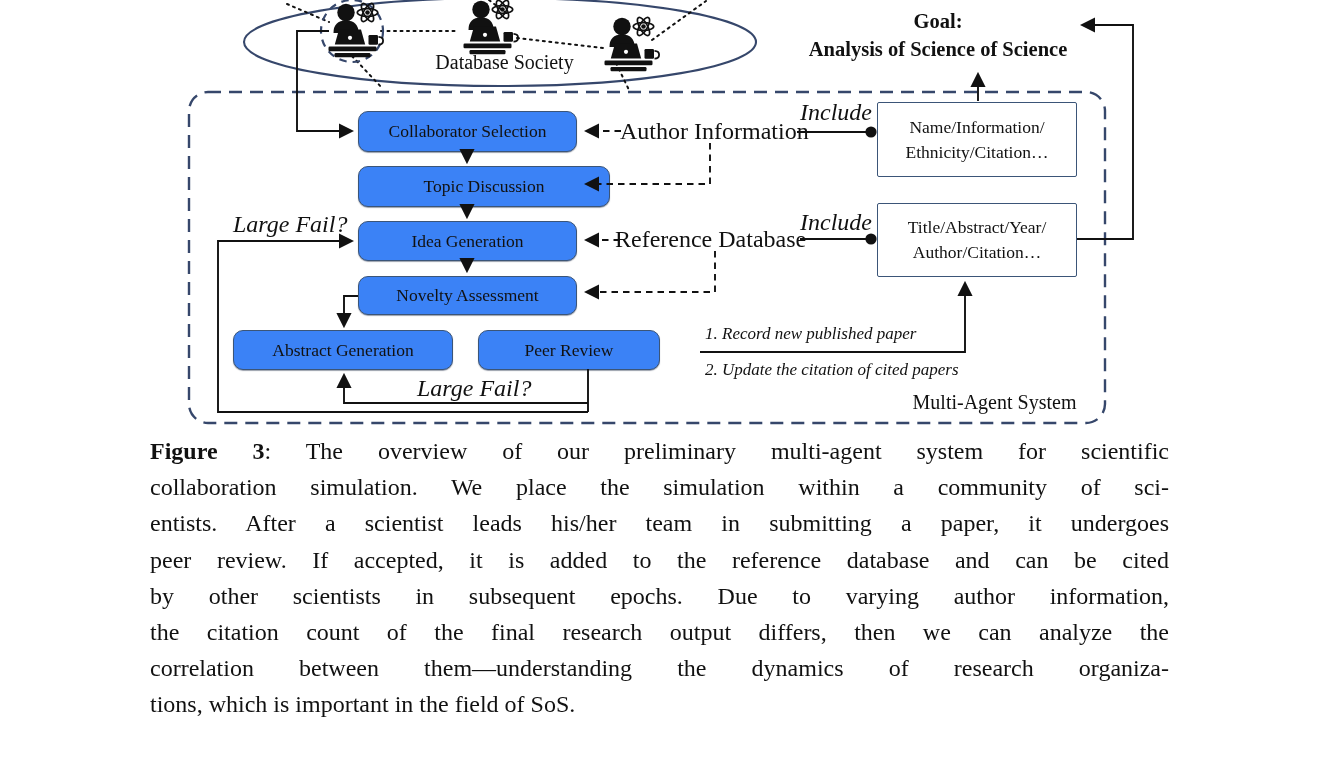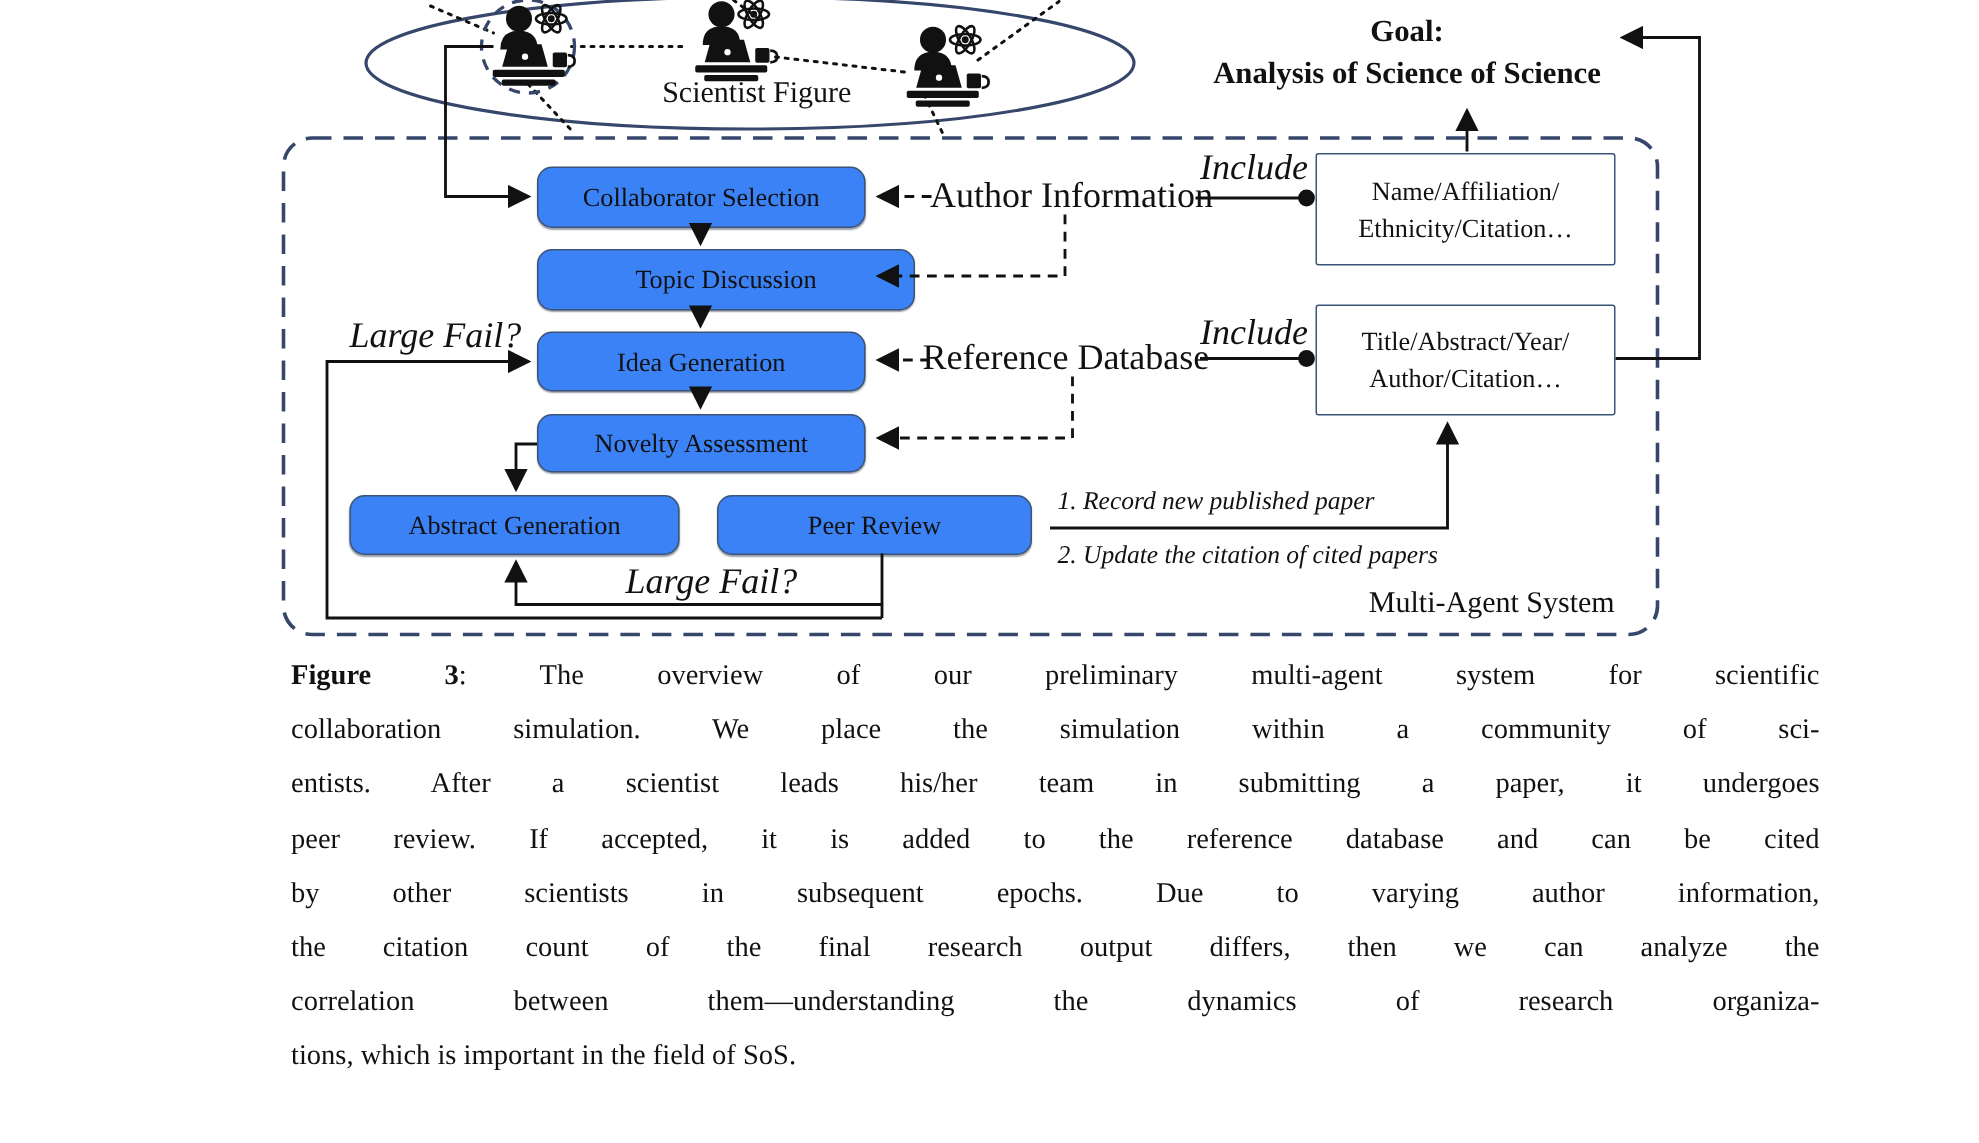--- a/index.html
+++ b/index.html
@@ -16,22 +16,22 @@
   
   .fbox{position:absolute;box-sizing:border-box;background:#3b82f6;border:1.6px solid #3b5578;
         border-radius:10px;display:flex;align-items:center;justify-content:center;
         font-size:17.5px;color:#111;box-shadow:0 1px 1px rgba(30,45,70,.45);}
   .rbox{position:absolute;box-sizing:border-box;background:#fff;border:1.6px solid #3b5578;
         border-radius:2px;display:flex;flex-direction:column;align-items:center;justify-content:center;
         font-size:17.5px;line-height:25px;color:#111;text-align:center;}
   
   svg.layer{position:absolute;left:0;top:0;pointer-events:none;}
   
-  .caption{position:absolute;left:150px;top:433px;width:1019px;font-size:19px;
-           line-height:36.2px;color:#111;margin-left:44px;}
+  .caption{position:absolute;left:150px;top:433px;width:1019px;font-size:24px;
+           line-height:36.2px;color:#111;}
   .cap-line{text-align:justify;text-align-last:justify;}
   .cap-line.last{text-align-last:left;}
   .cap-bold{font-weight:bold;}
 </style>
 </head>
 <body>
 
 <div class="stage">
 
   <svg class="layer" width="1319" height="762" viewBox="0 0 1319 762">
@@ -83,26 +83,26 @@
   </div>
   <div class="fbox" style="left:358px;top:221px;width:219px;height:40px;">
     <span>Idea Generation</span>
   </div>
   <div class="fbox" style="left:358px;top:276px;width:219px;height:39px;">
     <span>Novelty Assessment</span>
   </div>
   <div class="fbox" style="left:233px;top:330px;width:220px;height:40px;">
     <span>Abstract Generation</span>
   </div>
-  <div class="fbox" style="left:478px;top:330px;width:210px;height:40px;">
+  <div class="fbox" style="left:478px;top:330px;width:182px;height:40px;">
     <span>Peer Review</span>
   </div>
 
   <div class="rbox" style="left:877px;top:102px;width:200px;height:75px;">
-    <span>Name/Affiliation/</span>
+    <span>Name/Information/</span>
     <span>Ethnicity/Citation…</span>
   </div>
   <div class="rbox" style="left:877px;top:203px;width:200px;height:74px;">
     <span>Title/Abstract/Year/</span>
     <span>Author/Citation…</span>
   </div>
 
   <svg class="layer" width="1319" height="762" viewBox="0 0 1319 762">
     <defs>
       <marker id="arr" viewBox="0 0 10 10" refX="8.6" refY="5" markerWidth="8.2" markerHeight="8.2" orient="auto-start-reverse">
@@ -130,21 +130,21 @@
       <path d="M621,131 L586,131" marker-end="url(#arr)"></path>
       <path d="M710,143 V184 L586,184" marker-end="url(#arr)"></path>
       <path d="M620,240 L586,240" marker-end="url(#arr)"></path>
       <path d="M715,251 V292 L586,292" marker-end="url(#arr)"></path>
     </g>
 
     <circle cx="871" cy="132" r="5.6" fill="#111"></circle>
     <circle cx="871" cy="239" r="5.6" fill="#111"></circle>
   </svg>
 
-  <div class="society-lbl">Scientist Figure</div>
+  <div class="society-lbl">Database Society</div>
 
   <div class="goal">
     <div>Goal:</div>
     <div>Analysis of Science of Science</div>
   </div>
 
   <div class="lbl center" style="left:620px;top:121px;width:180px;">Author Information</div>
   <div class="lbl center" style="left:615px;top:229px;width:188px;">Reference Database</div>
 
   <div class="lbl center ital" style="left:799px;top:102px;width:74px;">Include</div>

